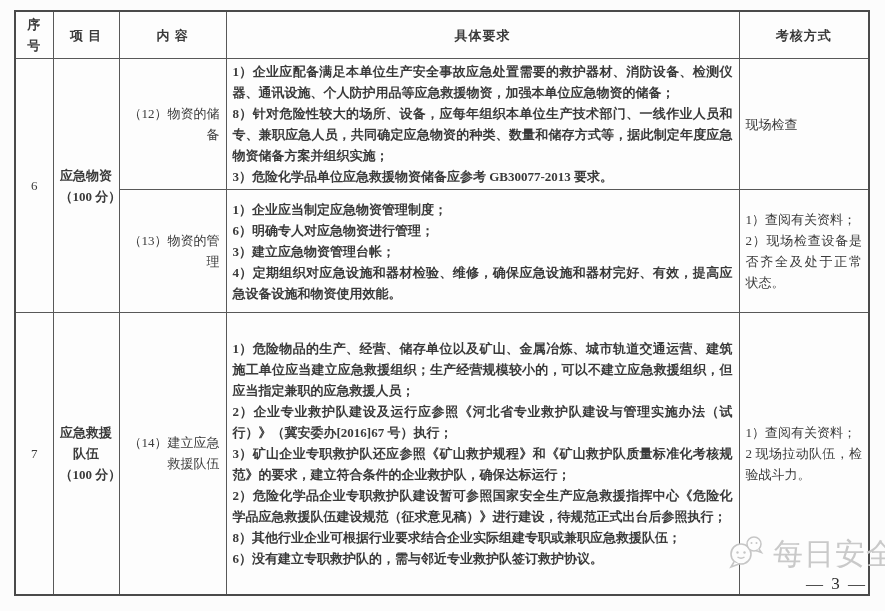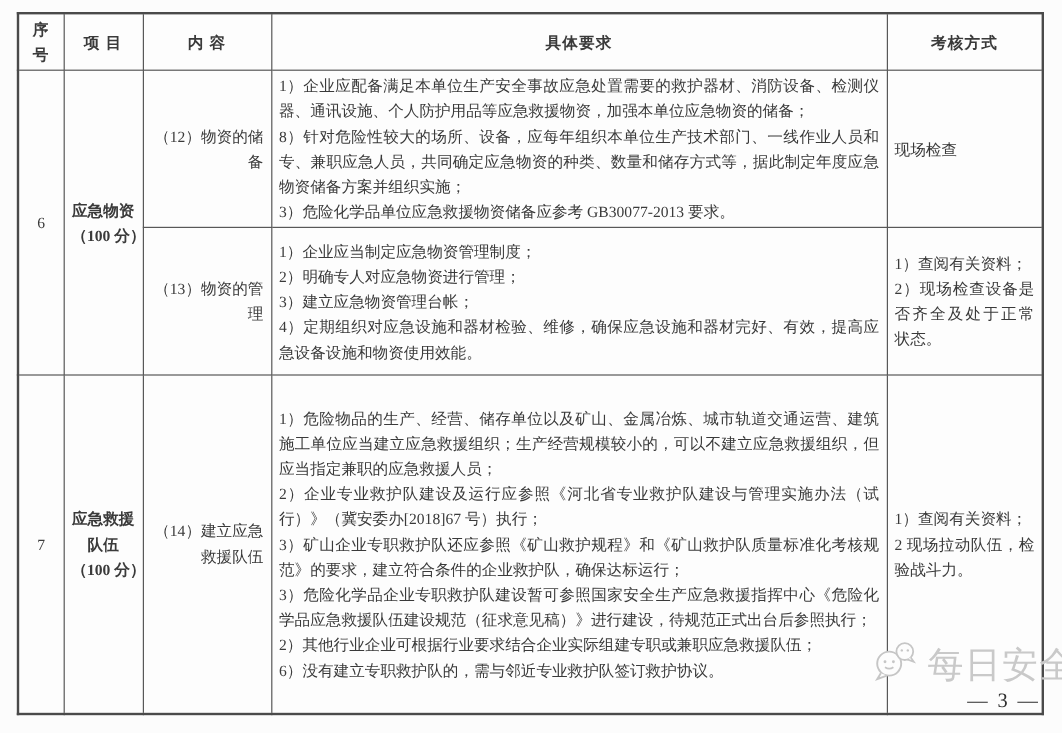--- a/index.html
+++ b/index.html
@@ -59,20 +59,21 @@
     text-align: right;
     padding: 2px 4px;
   }
   td.col-req {
     text-align: left;
     padding: 2px 7px;
   }
   td.col-req p {
     margin: 0;
     text-align: justify;
+    font-weight: bold;
   }
   td.col-assess {
     text-align: left;
     padding: 2px 5px;
   }
   td.col-assess p {
     margin: 0;
     text-align: justify;
   }
   .page-number {
@@ -138,43 +139,43 @@
           <p>3）危险化学品单位应急救援物资储备应参考 GB30077-2013 要求。</p>
         </td>
         <td class="col-assess">
           <p>现场检查</p>
         </td>
       </tr>
       <tr class="r-6b">
         <td class="col-content">（13）物资的管理</td>
         <td class="col-req">
           <p>1）企业应当制定应急物资管理制度；</p>
-          <p>2）明确专人对应急物资进行管理；</p>
+          <p>6）明确专人对应急物资进行管理；</p>
           <p>3）建立应急物资管理台帐；</p>
           <p>4）定期组织对应急设施和器材检验、维修，确保应急设施和器材完好、有效，提高应急设备设施和物资使用效能。</p>
         </td>
         <td class="col-assess">
           <p>1）查阅有关资料；</p>
           <p>2）现场检查设备是否齐全及处于正常状态。</p>
         </td>
       </tr>
       <tr class="r-7">
         <td class="col-index">7</td>
         <td class="col-item">
           <div class="line">应急救援</div>
           <div class="line">队伍</div>
           <div class="line">（100 分）</div>
         </td>
         <td class="col-content">（14）建立应急救援队伍</td>
         <td class="col-req">
           <p>1）危险物品的生产、经营、储存单位以及矿山、金属冶炼、城市轨道交通运营、建筑施工单位应当建立应急救援组织；生产经营规模较小的，可以不建立应急救援组织，但应当指定兼职的应急救援人员；</p>
-          <p>2）企业专业救护队建设及运行应参照《河北省专业救护队建设与管理实施办法（试行）》（冀安委办[2018]67 号）执行；</p>
+          <p>2）企业专业救护队建设及运行应参照《河北省专业救护队建设与管理实施办法（试行）》（冀安委办[2016]67 号）执行；</p>
           <p>3）矿山企业专职救护队还应参照《矿山救护规程》和《矿山救护队质量标准化考核规范》的要求，建立符合条件的企业救护队，确保达标运行；</p>
-          <p>3）危险化学品企业专职救护队建设暂可参照国家安全生产应急救援指挥中心《危险化学品应急救援队伍建设规范（征求意见稿）》进行建设，待规范正式出台后参照执行；</p>
-          <p>2）其他行业企业可根据行业要求结合企业实际组建专职或兼职应急救援队伍；</p>
+          <p>2）危险化学品企业专职救护队建设暂可参照国家安全生产应急救援指挥中心《危险化学品应急救援队伍建设规范（征求意见稿）》进行建设，待规范正式出台后参照执行；</p>
+          <p>8）其他行业企业可根据行业要求结合企业实际组建专职或兼职应急救援队伍；</p>
           <p>6）没有建立专职救护队的，需与邻近专业救护队签订救护协议。</p>
         </td>
         <td class="col-assess">
           <p>1）查阅有关资料；</p>
           <p>2 现场拉动队伍，检验战斗力。</p>
         </td>
       </tr>
     </tbody>
   </table>
 

